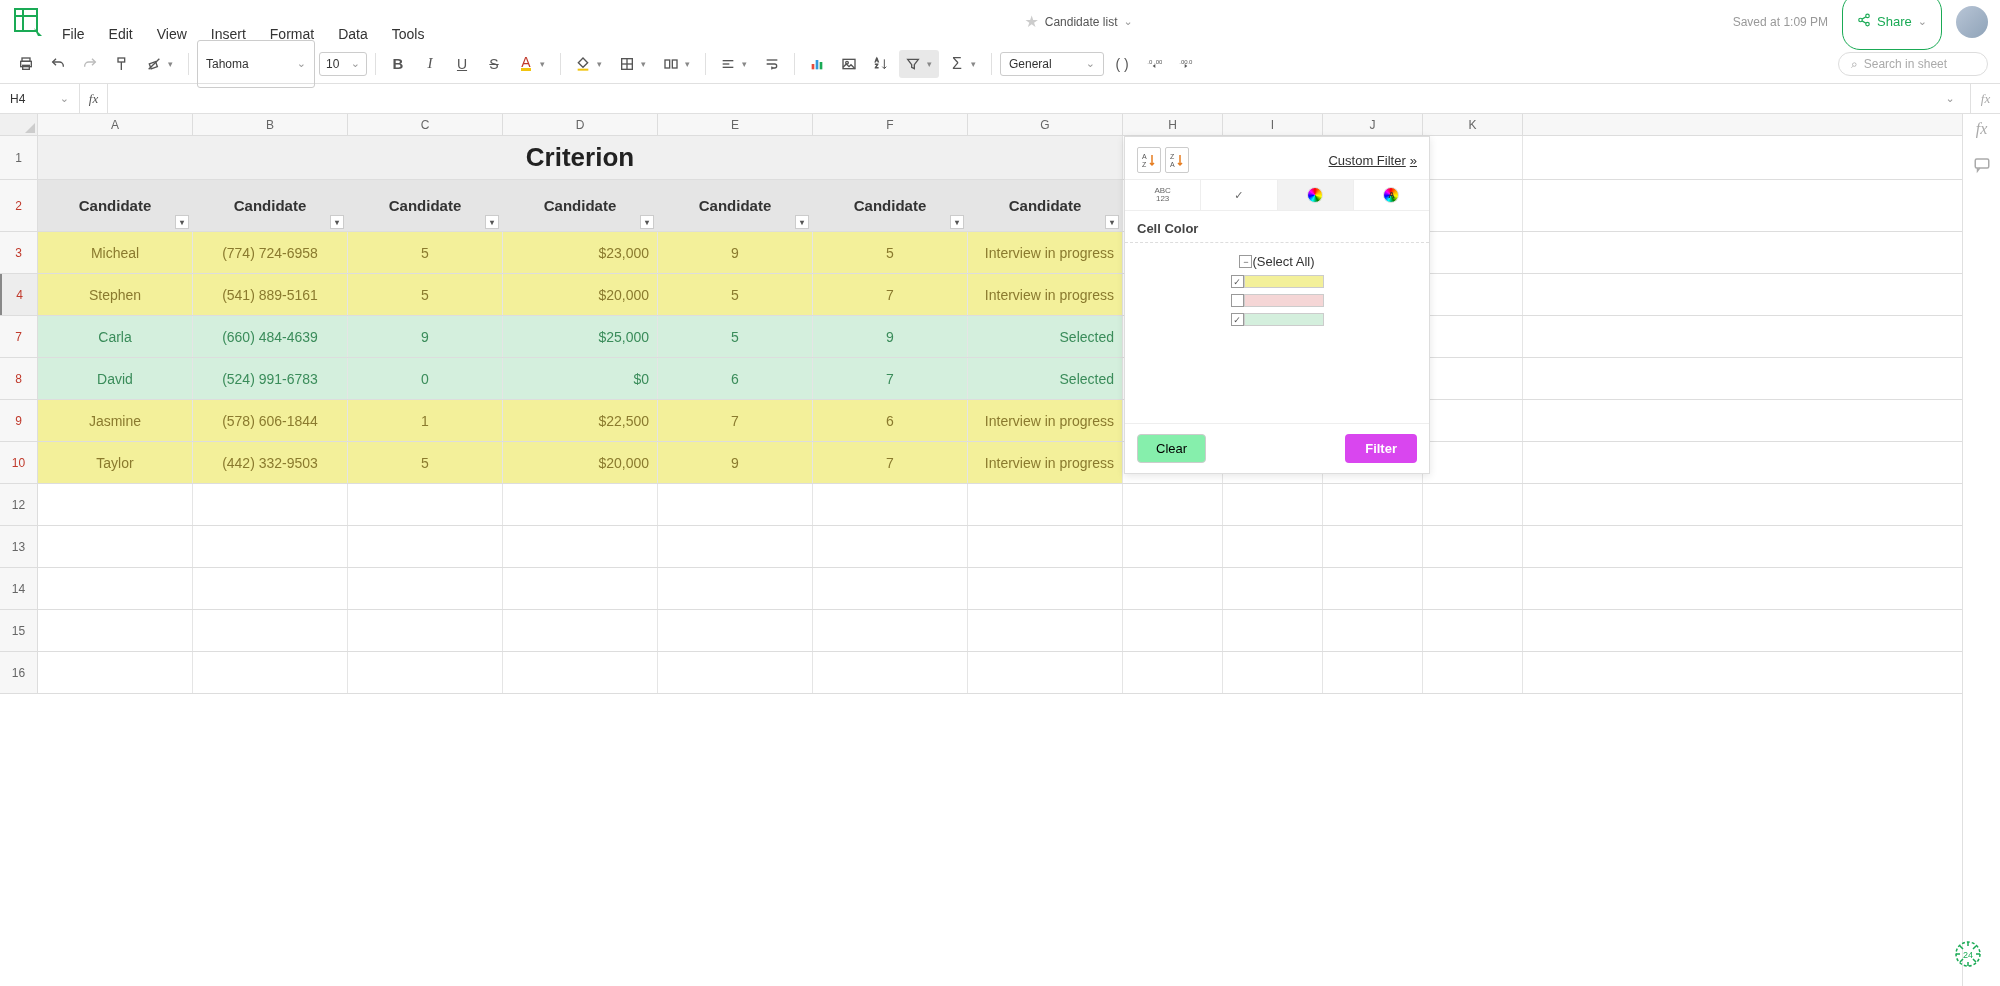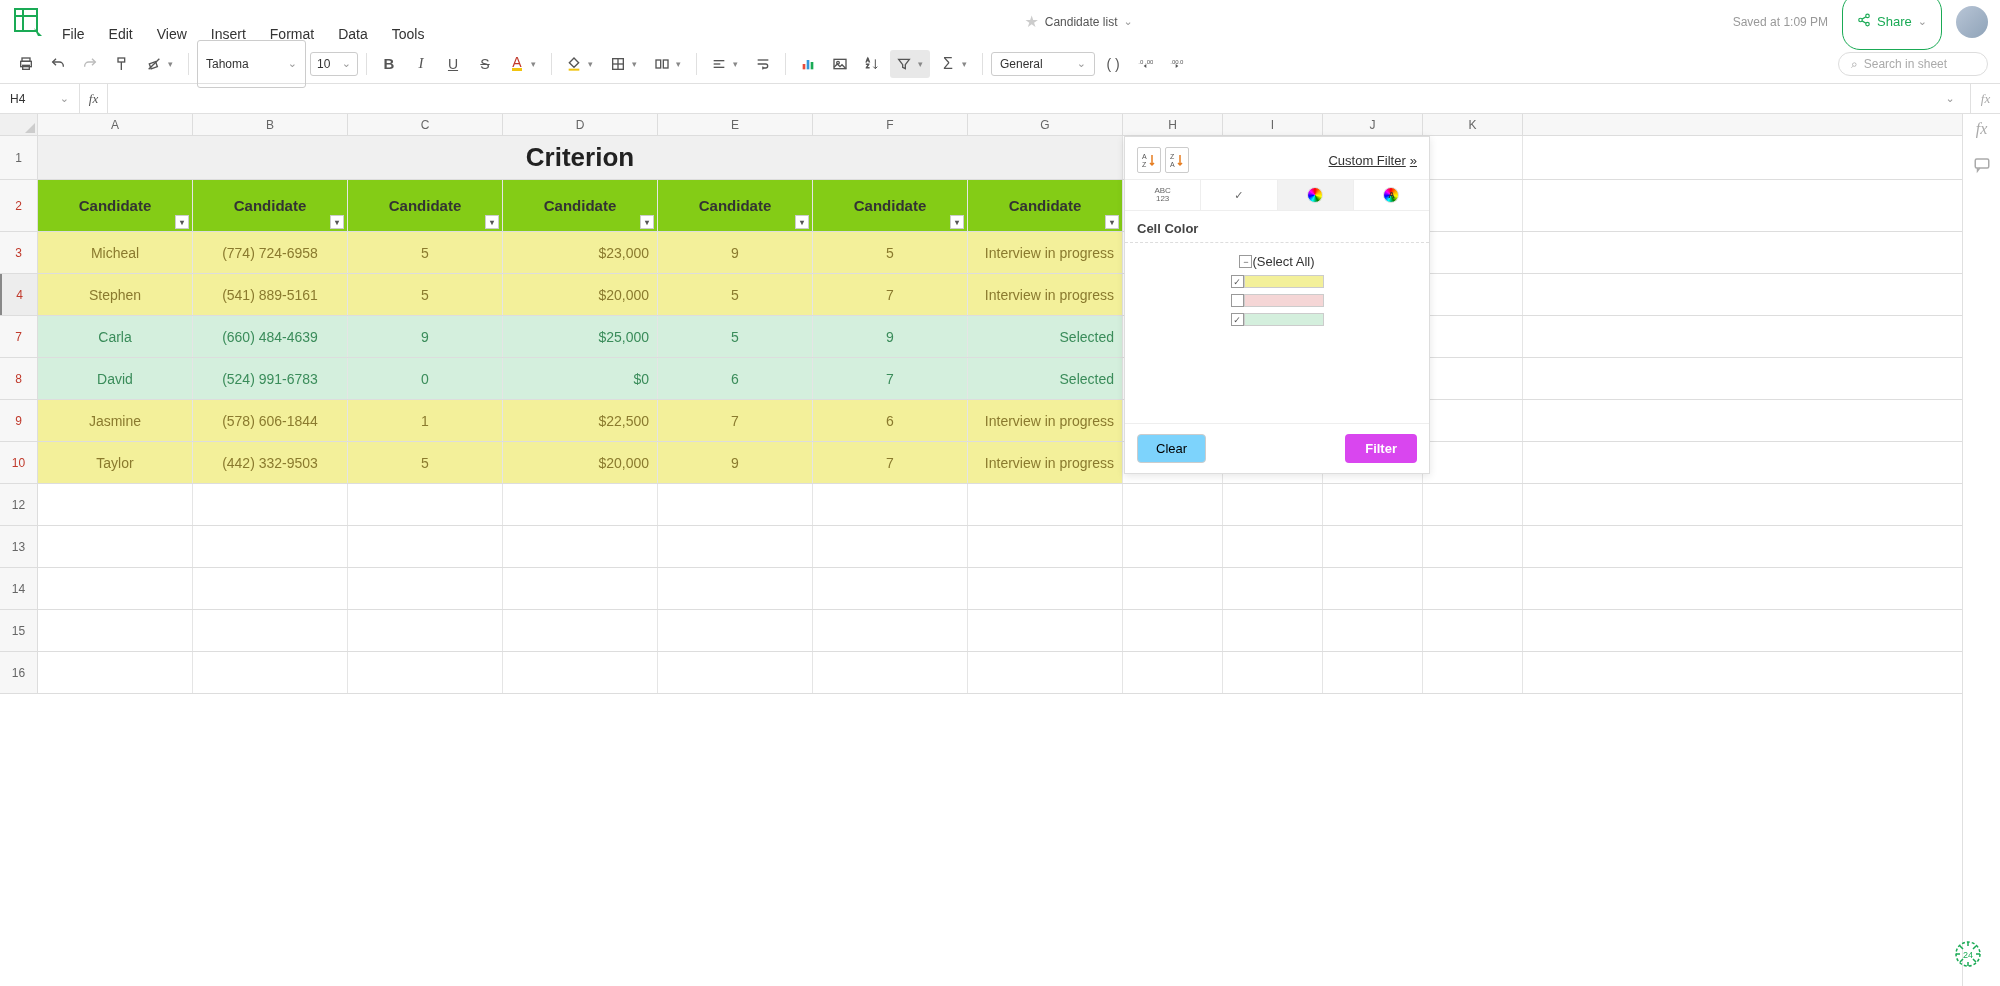--- a/index.html
+++ b/index.html
@@ -19,21 +19,21 @@
 .share-btn { display: flex; align-items: center; gap: 6px; border: 1.5px solid #1aaa55; color: #1aaa55; border-radius: 18px; padding: 19px 14px; font-size: 13px; cursor: pointer; }
 .avatar { width: 32px; height: 32px; border-radius: 50%; background: linear-gradient(135deg,#b8c5d6,#8fa3b8); }
 
 
 .toolbar { display: flex; align-items: center; height: 40px; padding: 0 12px; gap: 4px; border-bottom: 1px solid #e0e0e0; }
 .tb-btn { width: 28px; height: 28px; display: flex; align-items: center; justify-content: center; cursor: pointer; color: #555; border-radius: 3px; position: relative; }
 .tb-btn svg { width: 16px; height: 16px; }
 .tb-sep { width: 1px; height: 22px; background: #e0e0e0; margin: 0 4px; }
 .tb-drop { display: flex; align-items: center; }
 .tb-drop .chev { width: 12px; font-size: 9px; color: #888; cursor: pointer; }
-.font-select { border: 1px solid #ccc; border-radius: 3px; padding: 16px 8px; width: 109px; display: flex; align-items: center; justify-content: space-between; font-size: 12px; cursor: pointer; }
+.font-select { border: 1px solid #ccc; border-radius: 3px; padding: 16px 8px; width: 118px; display: flex; align-items: center; justify-content: space-between; font-size: 12px; cursor: pointer; }
 .size-select { border: 1px solid #ccc; border-radius: 3px; padding: 4px 6px; width: 48px; display: flex; align-items: center; justify-content: space-between; font-size: 12px; cursor: pointer; }
 .fmt-select { border: 1px solid #ccc; border-radius: 3px; padding: 4px 8px; width: 104px; display: flex; align-items: center; justify-content: space-between; font-size: 12px; cursor: pointer; }
 .filter-active { background: #e8e8e8; border-radius: 3px; }
 .search-box { border: 1px solid #ddd; border-radius: 16px; padding: 4px 12px; width: 150px; display: flex; align-items: center; gap: 6px; color: #aaa; font-size: 12px; margin-left: auto; }
 
 
 .refbar { display: flex; align-items: center; height: 30px; border-bottom: 1px solid #e0e0e0; }
 .cellref { width: 80px; padding: 0 10px; border-right: 1px solid #e0e0e0; display: flex; align-items: center; justify-content: space-between; font-size: 12px; height: 100%; }
 .fx-label { width: 28px; display: flex; align-items: center; justify-content: center; font-style: italic; font-family: serif; color: #555; height: 100%; border-right: 1px solid #e0e0e0; }
 .fx-input { flex: 1; height: 100%; }
@@ -50,21 +50,21 @@
 .rows { }
 .row { display: flex; border-bottom: 1px solid #ddd; position: relative; }
 .row-h { width: 38px; border-right: 1px solid #ddd; display: flex; align-items: center; justify-content: center; font-size: 12px; color: #666; background: #f7f7f7; cursor: pointer; }
 .row-h.sel { background: #ededed; border-left: 2px solid #888; color:#333; }
 .cell { border-right: 1px solid #e5e5e5; display: flex; align-items: center; padding: 0 8px; font-size: 14px; position: relative; }
 .row-1 { height: 44px; }
 .row-2 { height: 52px; }
 .row-data { height: 42px; }
 .row-empty { height: 42px; }
 .merged-title { width: 1085px; background: #f0f0f0; font-size: 26px; font-weight: bold; justify-content: center; color: #222; }
-.hdr-cell { font-weight: bold; justify-content: center; font-size: 15px; background:#84cc16; flex-direction:column; }
+.hdr-cell { font-weight: bold; justify-content: center; font-size: 15px; background:#e5e5e5; flex-direction:column; }
 .filter-arrow { position: absolute; bottom: 2px; right: 3px; width: 14px; height: 14px; border: 1px solid #ccc; display: flex; align-items: center; justify-content: center; font-size: 8px; color: #555; background: #fff; cursor: pointer; }
 .bg-yellow { background: #f3f09a; color: #8a7a2e; }
 .bg-green { background: #d4efdd; color: #3a8c5a; }
 .center { justify-content: center; }
 .right { justify-content: flex-end; }
 .row-red-num .row-h { color: #c0392b; }
 
 
 .right-sidebar { width: 38px; border-left: 1px solid #e0e0e0; display: flex; flex-direction: column; align-items: center; padding-top: 6px; gap: 18px; }
 .right-sidebar .side-ico { color: #aaa; cursor: pointer; }
@@ -82,21 +82,21 @@
 .color-wheel { width: 16px; height: 16px; border-radius: 50%; background: conic-gradient(red,orange,yellow,green,cyan,blue,magenta,red); border:1px solid #ddd; position:relative; }
 .color-wheel-a { width: 16px; height: 16px; border-radius: 50%; background: conic-gradient(red,orange,yellow,green,cyan,blue,magenta,red); border:1px solid #ddd; display:flex; align-items:center; justify-content:center; font-size:9px; font-weight:bold; color:#333; }
 .fp-section-title { padding: 10px 12px 6px; font-size: 13px; font-weight: bold; color: #444; border-bottom: 1px dashed #ddd; }
 .fp-list { padding: 8px 12px; min-height: 180px; }
 .fp-item { display: flex; align-items: center; padding: 3px 0; font-size: 13px; justify-content: center; }
 .fp-check { width: 13px; height: 13px; border: 1px solid #999; display: flex; align-items: center; justify-content: center; font-size: 9px; color:#555; cursor:pointer; }
 .fp-check.minus::after { content:'−'; }
 .fp-check.checked::after { content:'✓'; }
 .fp-swatch { width: 80px; height: 13px; border: 1px solid #ccc; }
 .fp-footer { display: flex; justify-content: space-between; padding: 10px 12px; border-top: 1px solid #eee; }
-.btn-clear { border: 1px solid #ccc; background: #7dd3fc; padding: 6px 18px; border-radius: 4px; font-size: 13px; cursor: pointer; }
+.btn-clear { border: 1px solid #ccc; background: #86efac; padding: 6px 18px; border-radius: 4px; font-size: 13px; cursor: pointer; }
 .btn-filter { border: none; background: #d946ef; color: #fff; padding: 6px 20px; border-radius: 4px; font-size: 13px; font-weight: bold; cursor: pointer; }
 
 
 .fab { position: fixed; bottom: 14px; right: 14px; width: 36px; height: 36px; color:#1aaa55; cursor:pointer; }
 .text-color-a { position:relative; }
 </style>
 </head>
 <body>
 
 <div class="header">

